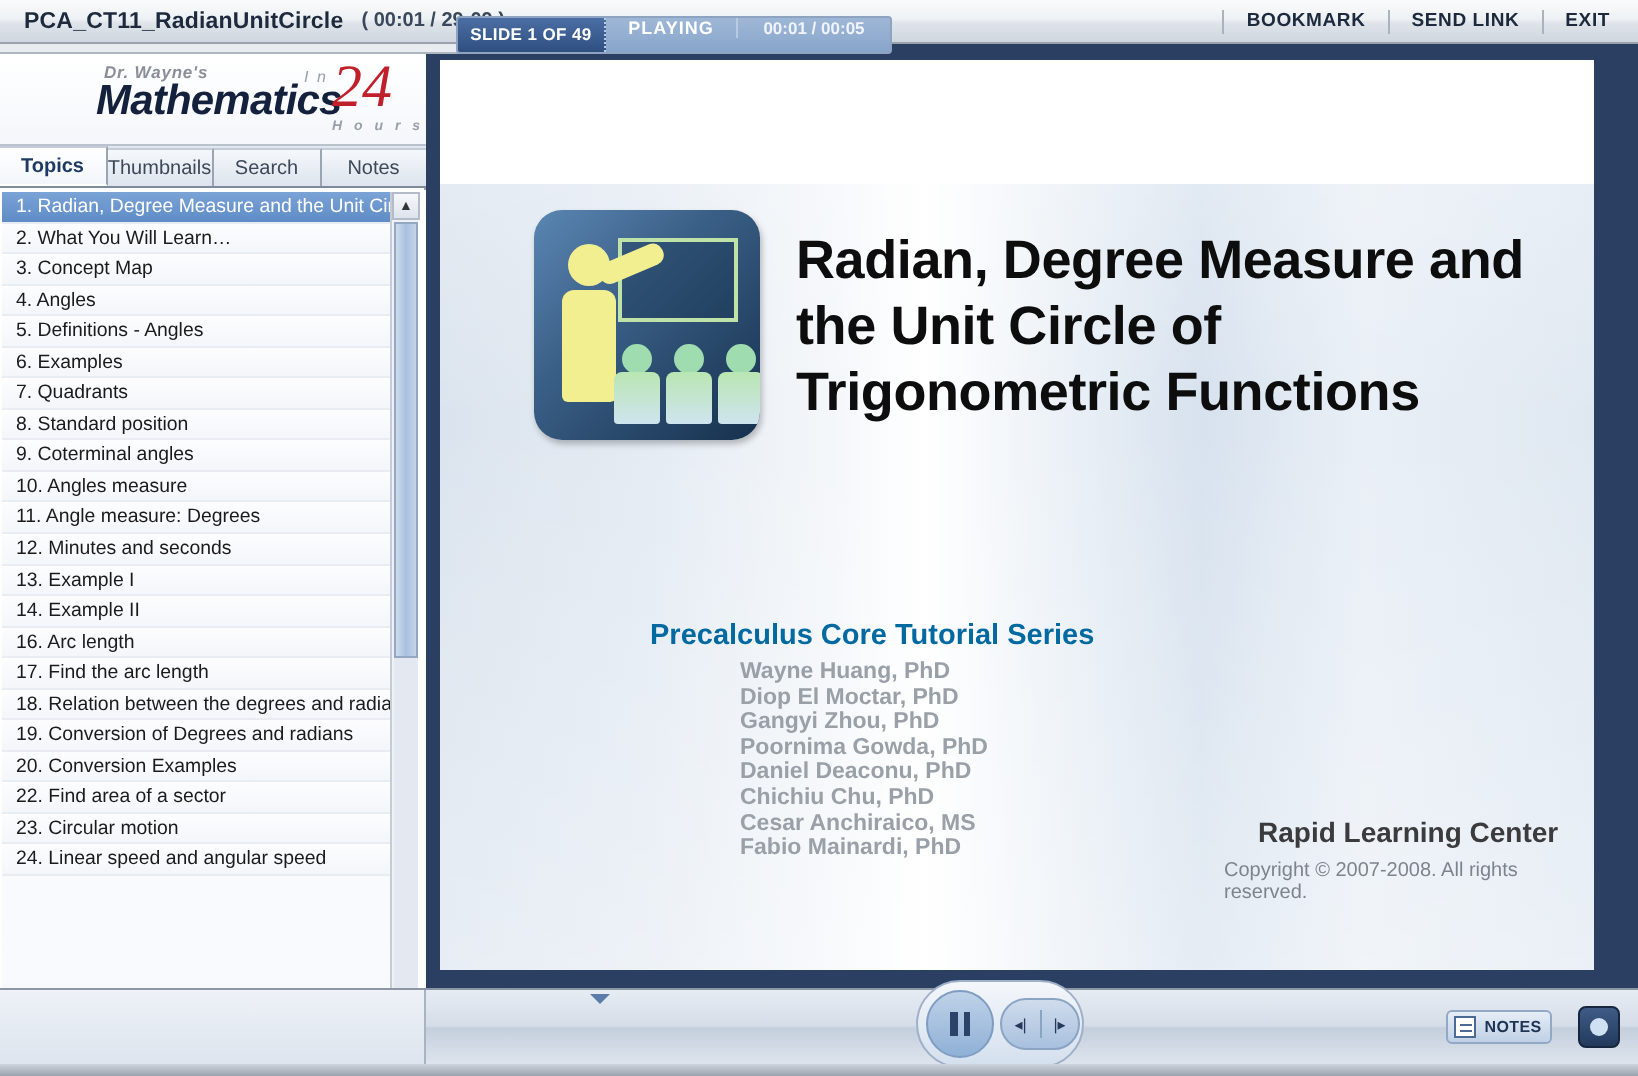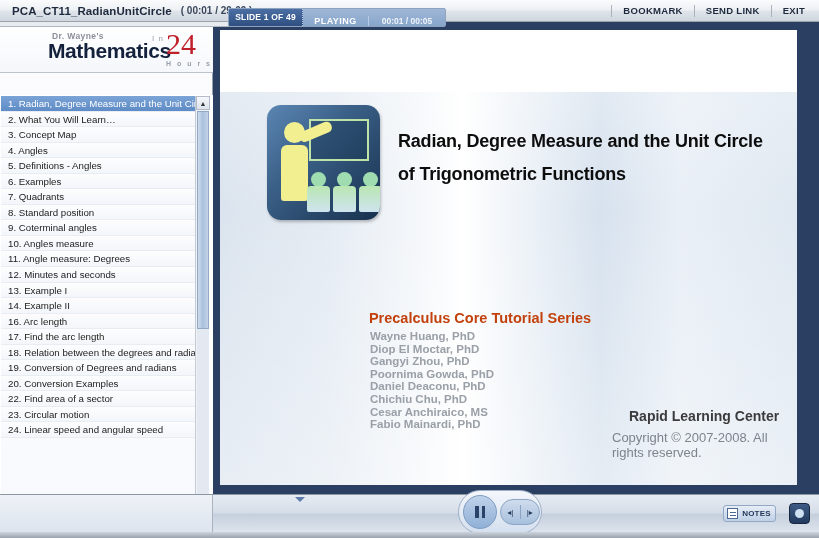--- a/index.html
+++ b/index.html
@@ -57,20 +57,21 @@
   
   #leftpanel {
     position:absolute; left:0; top:27px; width:213px; height:505px;
     background:linear-gradient(to bottom,#fdfdfe 0%,#eef1f6 100%);
     border-right:1px solid #97a0ac;
   }
   #logo {
     position:relative; height:46px; width:213px;
     background:linear-gradient(to bottom,#ffffff 0%,#f4f7fb 100%);
     border-bottom:1px solid #b9c2cd;
+    font-style:italic;
   }
   #logo .drwayne {
     position:absolute; left:52px; top:4px;
     font-size:8.5px; font-weight:bold; color:#8b8f99; letter-spacing:0.4px;
   }
   #logo .mathword {
     position:absolute; left:48px; top:12px;
     font-size:21px; font-weight:bold; color:#14213c; letter-spacing:-0.4px;
   }
   #logo .inword {
@@ -222,46 +223,45 @@
   }
   #slideicon .stuhead {
     position:absolute; width:15px; height:15px; border-radius:50%;
     background:#9fdcb0; bottom:33px;
   }
   #slideicon .s1 { left:40px; } #slideicon .h1 { left:44px; }
   #slideicon .s2 { left:66px; } #slideicon .h2 { left:70px; }
   #slideicon .s3 { left:92px; } #slideicon .h3 { left:96px; }
 
   #slidetitle {
-    position:absolute; left:178px; top:95px; width:380px;
-    font-size:18px; font-weight:bold; color:#0d0d0d;
+    position:absolute; left:178px; top:84px; width:380px;
+    font-size:27px; font-weight:bold; color:#0d0d0d;
     line-height:33px; letter-spacing:-0.2px;
   }
   #slidesub {
     position:absolute; left:105px; top:280px; width:310px;
-    text-align:center;
-    font-size:14.5px; font-weight:bold; color:#c2410c;
+    font-size:14.5px; font-weight:bold; color:#0369a1;
   }
   #authors {
     position:absolute; left:150px; top:300px; width:265px;
     text-align:left;
     font-size:11.5px; font-weight:bold; color:#9aa0a8;
     line-height:12.6px;
   }
   #rlc {
     position:absolute; left:392px; top:378px; width:185px;
   }
   #rlc .rlc-name {
     font-size:14px; font-weight:bold; color:#3b3b3d;margin-left:17px;
   }
   #rlc .rlc-url {
     font-size:9.8px; color:#7d8a97; text-decoration:underline; margin-top:5px; display:block;
   }
   #rlc .rlc-copy {
-    font-size:13px; color:#7e848c; margin-top:6px;
+    font-size:10px; color:#7e848c; margin-top:6px;
   }
 
   
   #staged-right {
     position:absolute; left:584px; top:0; width:22px; height:467px;
     background:#2b3f63;
   }
 
   
   #bottombar {
@@ -272,21 +272,21 @@
   #bottombar .bb-left {
     position:absolute; left:0; top:0; width:213px; height:38px;
     background:linear-gradient(to bottom,#eef2f7 0%,#dde4ee 100%);
     border-right:1px solid #aab3c0;
   }
   #statuswrap {
     position:absolute; left:228px; top:8px; width:218px; height:19px;
     border:1px solid #8ea3c0;
     border-radius:2px;
     background:linear-gradient(to bottom,#9fb7d6,#87a5cb);
-    display:flex; align-items:flex-end; overflow:hidden;
+    display:flex; align-items:flex-start; overflow:hidden;
   }
   #st-slide {
     width:74px; height:17px; line-height:17px; text-align:center;
     font-size:8.5px; font-weight:bold; color:#ffffff; letter-spacing:0.2px;
     background:linear-gradient(to bottom,#4b6ea4,#2f4f80);
     border-right:1px dotted #b9cbe3;
   }
   #st-playing {
     flex:1; text-align:center; font-size:9px; font-weight:bold; color:#ffffff;
     letter-spacing:0.5px;
@@ -381,20 +381,26 @@
   <div id="leftpanel">
 
     <div id="logo">
       <span class="drwayne">Dr. Wayne's</span>
       <span class="mathword">Mathematics</span>
       <span class="inword">I n</span>
       <span class="num24">24</span>
       <span class="hours">H o u r s</span>
     </div>
 
+    <div id="tabs">
+      <div class="tab active">Topics</div>
+      <div class="tab">Thumbnails</div>
+      <div class="tab">Search</div>
+      <div class="tab">Notes</div>
+    </div>
 
     <div id="topicswrap">
       <div id="topiclist">
           <div class="topic selected">1. Radian, Degree Measure and the Unit Circle of Trigonometric Functions</div>
           <div class="topic">2. What You Will Learn…</div>
           <div class="topic">3. Concept Map</div>
           <div class="topic">4. Angles</div>
           <div class="topic">5. Definitions - Angles</div>
           <div class="topic">6. Examples</div>
           <div class="topic">7. Quadrants</div>

